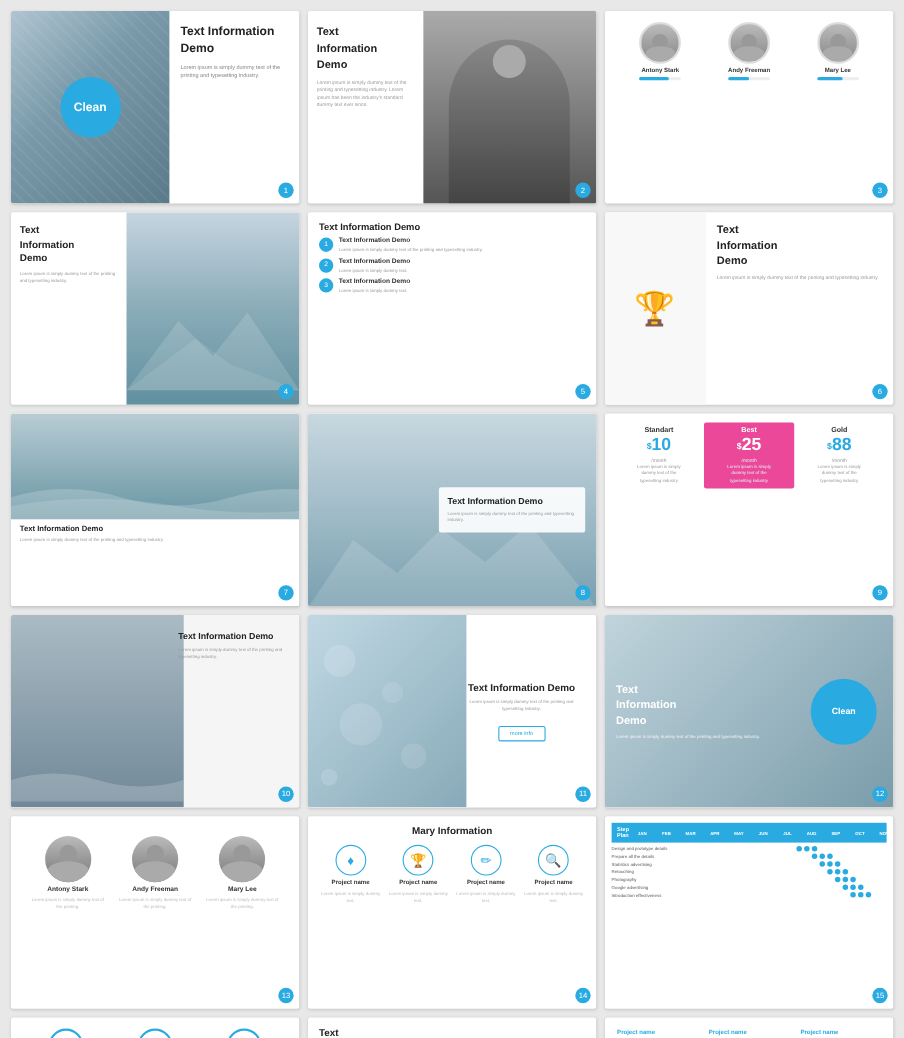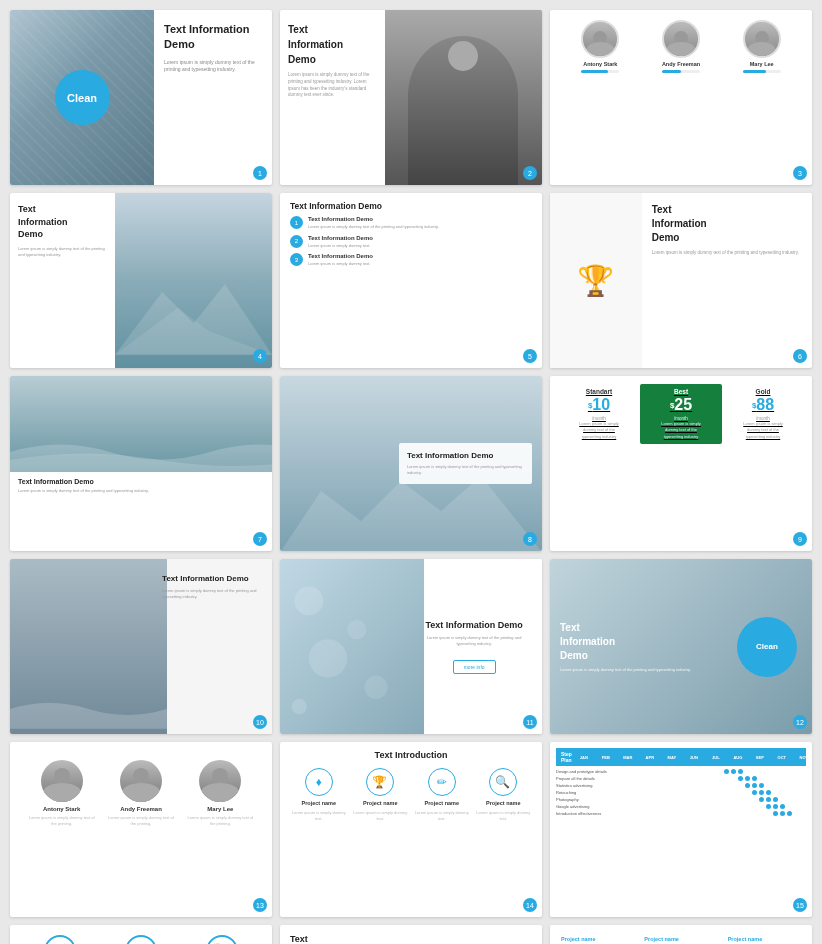--- a/index.html
+++ b/index.html
@@ -323,35 +323,34 @@
     }
     .slide6-text p {
       font-size: 4px;
       color: #999;
       line-height: 1.5;
     }
 
     
     .slide7 {
       padding: 8px;
-      text-decoration: underline;
     }
     .pricing-header {
       display: flex;
       justify-content: space-around;
       margin-bottom: 5px;
     }
     .pricing-col {
       text-align: center;
       flex: 1;
       padding: 4px 2px;
       position: relative;
     }
     .pricing-col.best {
-      background: #15803d;
+      background: #ec4899;
       border-radius: 2px;
       color: #fff;
     }
     .pricing-col h4 {
       font-size: 6.5px;
       font-weight: bold;
       color: #333;
       margin-bottom: 2px;
     }
     .pricing-col.best h4 { color: #fff; }
@@ -1006,21 +1005,21 @@
             <div class="member-desc">Lorem ipsum is simply dummy text of the printing.</div>
           </div>
         </div>
       </div>
     </div>
     <div class="badge">13</div>
   </div>
 
   <div class="slide">
     <div class="slide-inner slide11">
-      <h3>Text Introduction</h3>
+      <h3>Mary Information</h3>
       <div class="icon-row">
         <div class="icon-item">
           <div class="icon-circle">♦</div>
           <div class="icon-label">Project name</div>
           <div class="icon-desc">Lorem ipsum is simply dummy text.</div>
         </div>
         <div class="icon-item">
           <div class="icon-circle">🏆</div>
           <div class="icon-label">Project name</div>
           <div class="icon-desc">Lorem ipsum is simply dummy text.</div>

